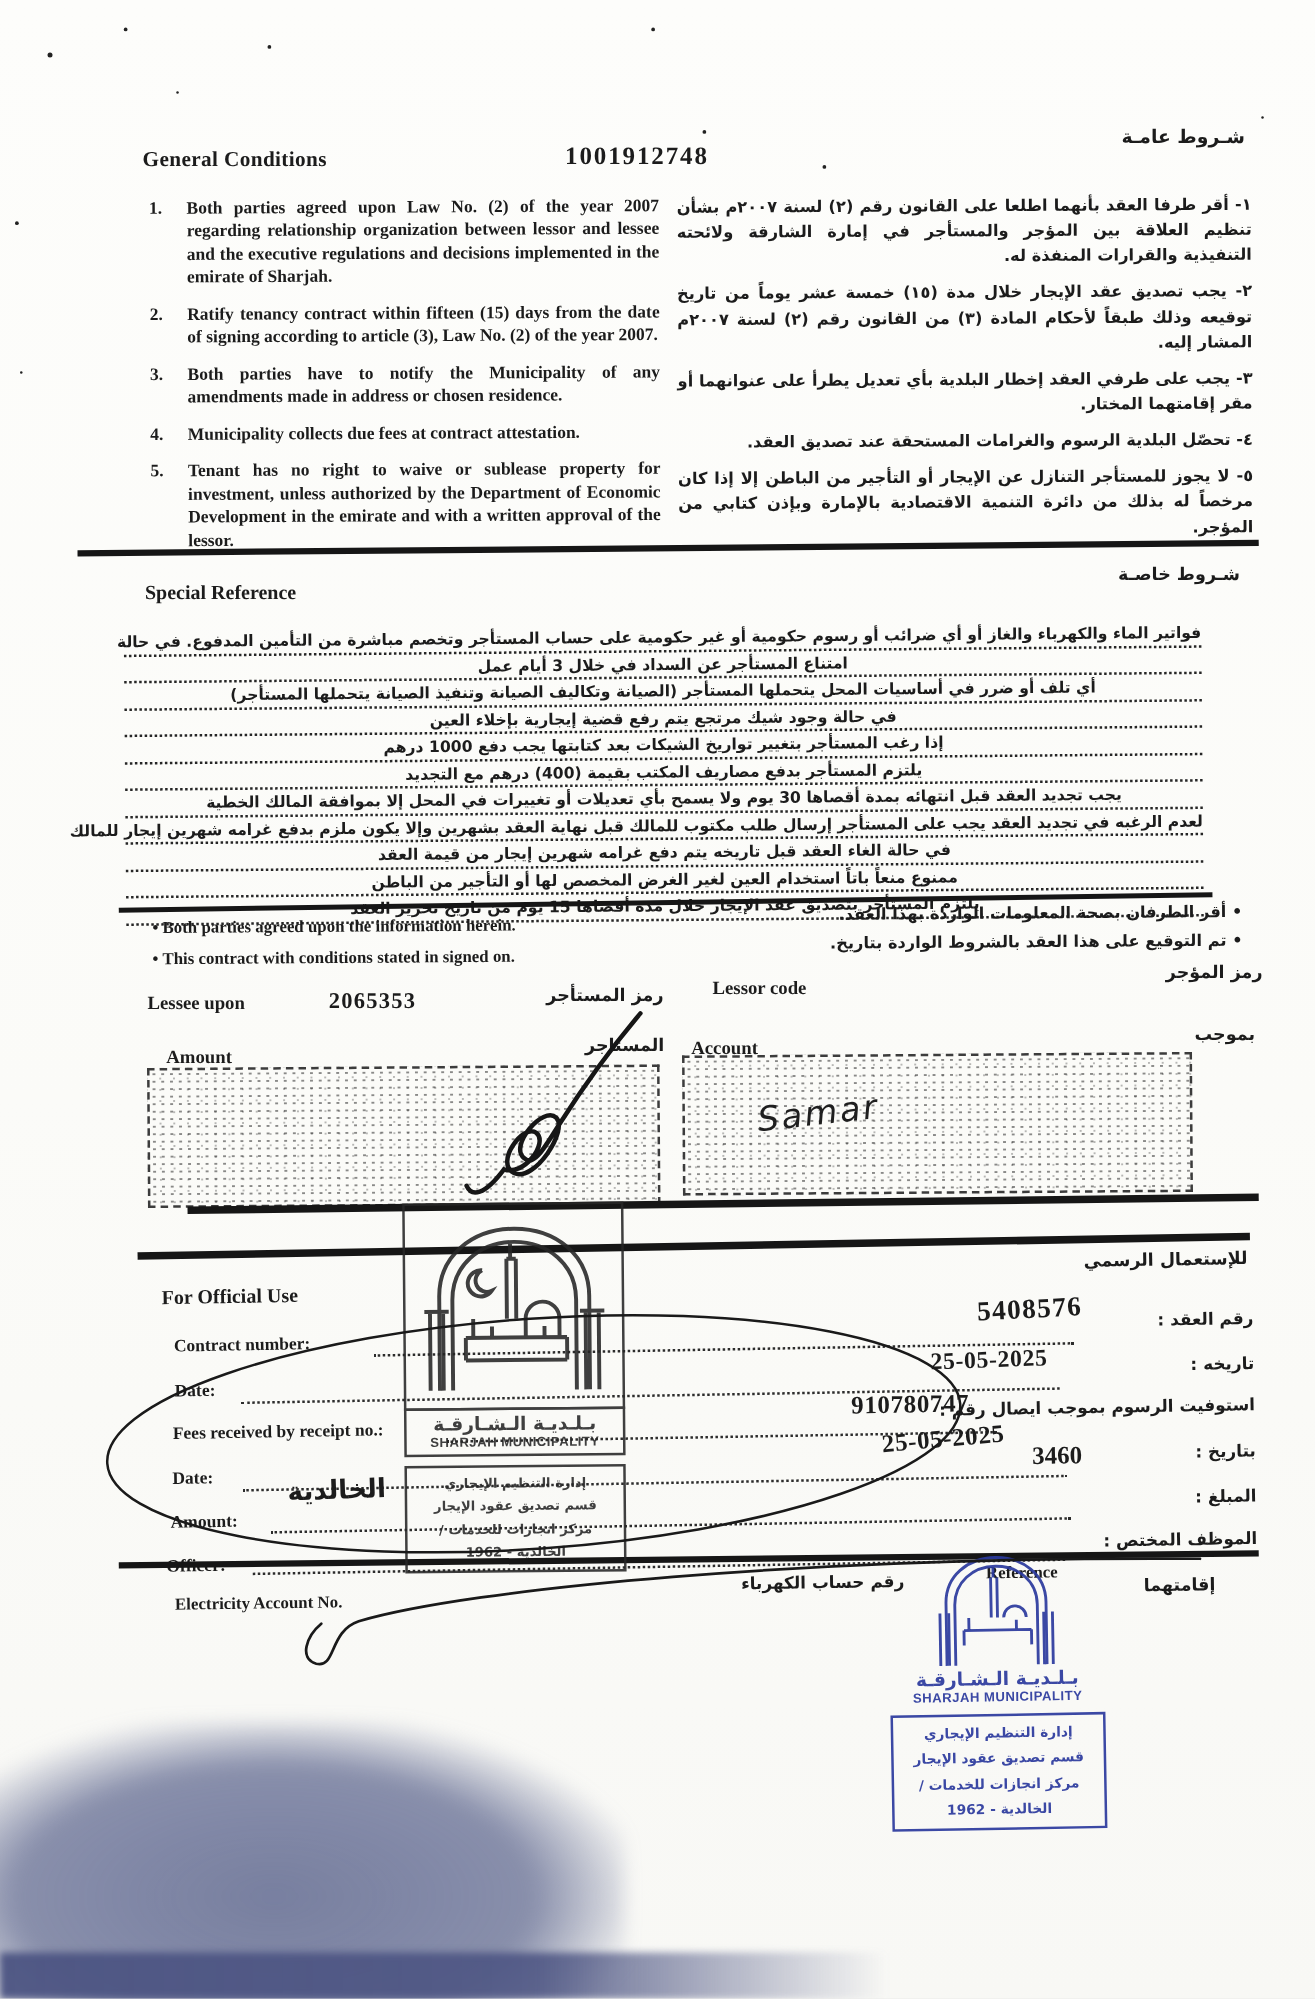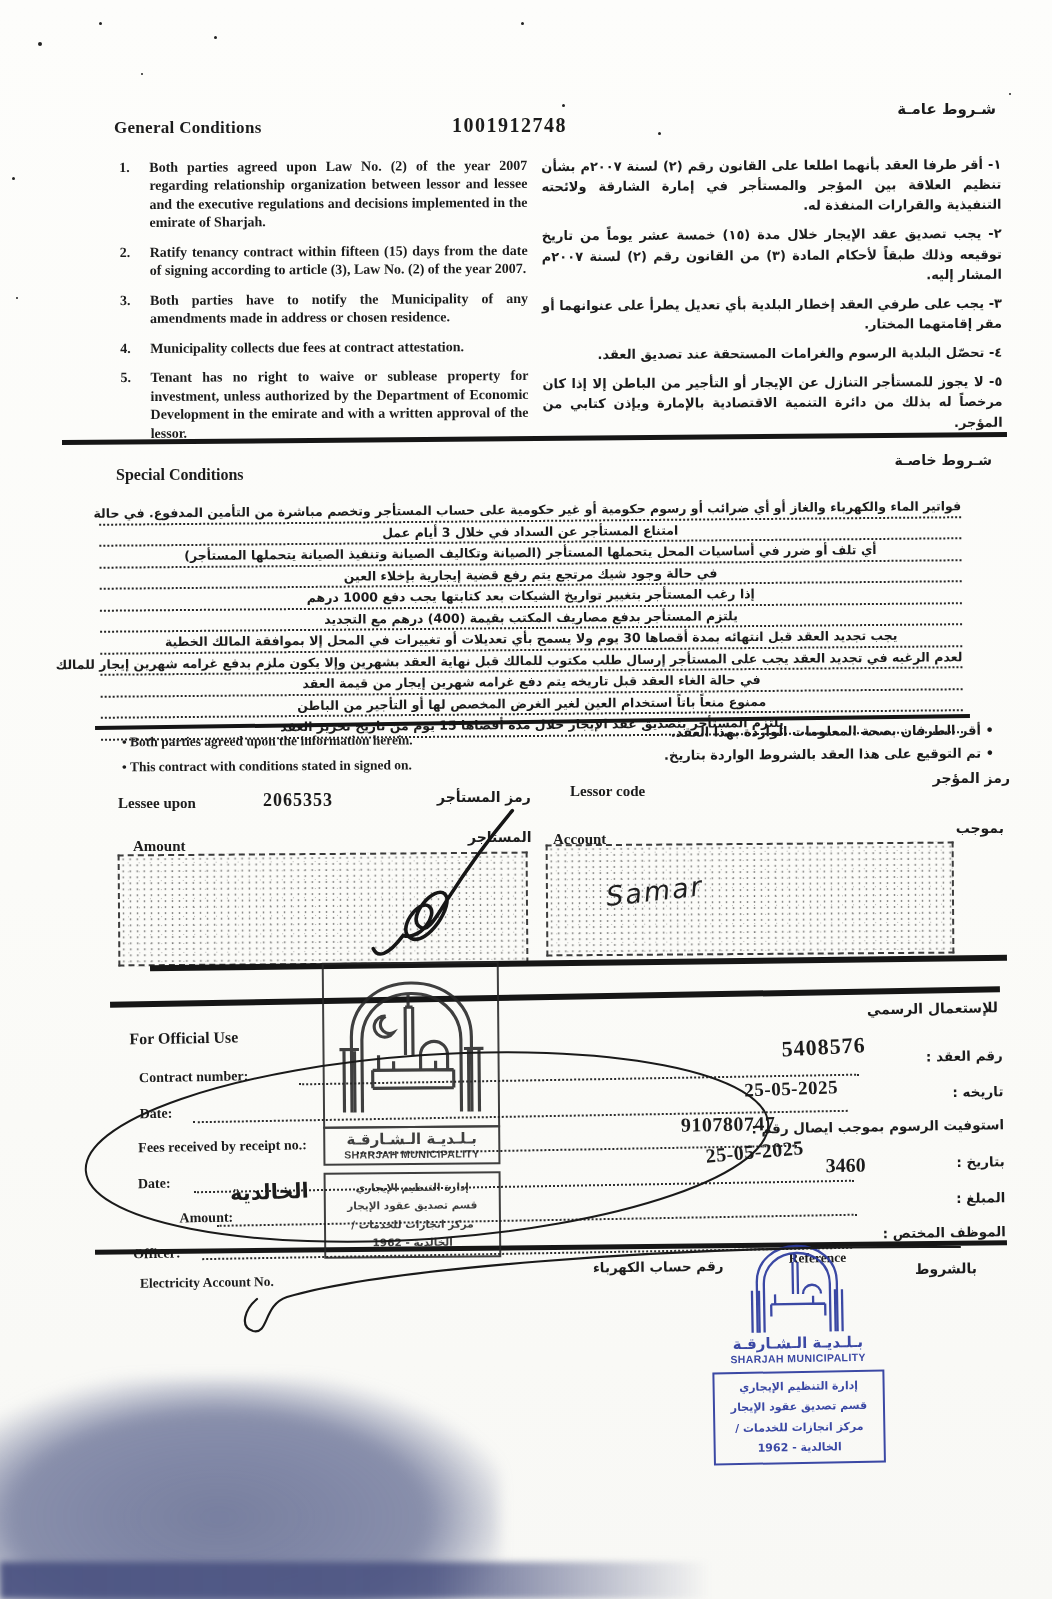--- a/index.html
+++ b/index.html
@@ -147,21 +147,21 @@
   <div class="gc-ar ar">
     <div class="item">١- أقر طرفا العقد بأنهما اطلعا على القانون رقم (٢) لسنة ٢٠٠٧م بشأن تنظيم العلاقة بين المؤجر والمستأجر في إمارة الشارقة ولائحته التنفيذية والقرارات المنفذة له.</div>
     <div class="item">٢- يجب تصديق عقد الإيجار خلال مدة (١٥) خمسة عشر يوماً من تاريخ توقيعه وذلك طبقاً لأحكام المادة (٣) من القانون رقم (٢) لسنة ٢٠٠٧م المشار إليه.</div>
     <div class="item">٣- يجب على طرفي العقد إخطار البلدية بأي تعديل يطرأ على عنوانهما أو مقر إقامتهما المختار.</div>
     <div class="item">٤- تحصّل البلدية الرسوم والغرامات المستحقة عند تصديق العقد.</div>
     <div class="item">٥- لا يجوز للمستأجر التنازل عن الإيجار أو التأجير من الباطن إلا إذا كان مرخصاً له بذلك من دائرة التنمية الاقتصادية بالإمارة وبإذن كتابي من المؤجر.</div>
   </div>
 
   <div class="rule" style="left:62px;top:436px;width:945px;height:5px;transform:rotate(-.5deg);"></div>
 
-  <div class="sc-hdr-en">Special Conditions</div>
+  <div class="sc-hdr-en">Special Reference</div>
   <div class="sc-hdr-ar ar">شـروط خاصـة</div>
 
   <div class="sc-lines ar">
     <div class="sc-line r">فواتير الماء والكهرباء والغاز أو أي ضرائب أو رسوم حكومية أو غير حكومية على حساب المستأجر وتخصم مباشرة من التأمين المدفوع. في حالة</div>
     <div class="sc-line">امتناع المستأجر عن السداد في خلال 3 أيام عمل</div>
     <div class="sc-line">أي تلف أو ضرر في أساسيات المحل يتحملها المستأجر (الصيانة وتكاليف الصيانة وتنفيذ الصيانة يتحملها المستأجر)</div>
     <div class="sc-line">في حالة وجود شيك مرتجع يتم رفع قضية إيجارية بإخلاء العين</div>
     <div class="sc-line">إذا رغب المستأجر بتغيير تواريخ الشيكات بعد كتابتها يجب دفع 1000 درهم</div>
     <div class="sc-line">يلتزم المستأجر بدفع مصاريف المكتب بقيمة (400) درهم مع التجديد</div>
     <div class="sc-line">يجب تجديد العقد قبل انتهائه بمدة أقصاها 30 يوم ولا يسمح بأي تعديلات أو تغييرات في المحل إلا بموافقة المالك الخطية</div>
@@ -206,21 +206,21 @@
   <div class="rule" style="left:110px;top:994px;width:890px;height:6px;transform:rotate(-1deg);"></div>
 
   <div class="ou">
     <div class="ou-title-en">For Official Use</div>
     <div class="ou-title-ar ar">للإستعمال الرسمي</div>
 
     <div class="ou-en" style="left:45px;top:60px;">Contract number:</div>
     <div class="ou-en" style="left:45px;top:96px;">Date:</div>
     <div class="ou-en" style="left:43px;top:130px;">Fees received by receipt no.:</div>
     <div class="ou-en" style="left:42px;top:166px;">Date:</div>
-    <div class="ou-en" style="left:40px;top:201px;margin-left:43px;">Amount:</div>
+    <div class="ou-en" style="left:40px;top:201px;">Amount:</div>
     <div class="ou-en" style="left:36px;top:236px;">Officer:</div>
 
     <div class="ldr" style="left:205px;top:76px;width:560px;"></div>
     <div class="ldr" style="left:98px;top:112px;width:655px;"></div>
     <div class="ldr" style="left:262px;top:146px;width:440px;"></div>
     <div class="ldr" style="left:98px;top:182px;width:660px;"></div>
     <div class="ldr" style="left:120px;top:216px;width:640px;"></div>
     <div class="ldr" style="left:105px;top:249px;width:650px;"></div>
 
     <div class="ou-ar ar" style="top:52px;">رقم العقد :</div>
@@ -271,21 +271,21 @@
   <div class="rule" style="left:95px;top:1245px;width:912px;height:5px;transform:rotate(-.6deg);"></div>
 
   <svg class="pen-svg" width="745" height="105" viewBox="0 0 745 105">
     <path d="M32,66 c -12,10 -18,28 -4,32 c 16,4 10,-26 34,-34 C 150,38 420,12 735,14" fill="none" stroke="#1a1a1a" stroke-width="2.2" stroke-linecap="round"></path>
   </svg>
 
   <div class="bt">
     <div class="bt-elec-en">Electricity Account No.</div>
     <div class="bt-elec-ar ar">رقم حساب الكهرباء</div>
     <div class="bt-ref-en">Reference</div>
-    <div class="bt-ref-ar ar">بالشروط</div>
+    <div class="bt-ref-ar ar">إقامتهما</div>
   </div>
 
   <div class="stamp stamp-blue">
     <svg class="emblem" width="130" height="96" viewBox="0 0 100 96" fill="none" stroke="currentColor" stroke-width="2.3">
       <path d="M10,94 V44 C10,22 28,8 50,8 C72,8 90,22 90,44 V94"></path>
       <path d="M17,94 V46 C17,27 32,15 50,15 C68,15 83,27 83,46 V94"></path>
       <path d="M5,52 V94 M12,52 V94 M88,52 V94 M95,52 V94"></path>
       <path d="M46,24 V56 M51,24 V56 M48,16 v8"></path>
       <path d="M56,56 a9,9 0 0 1 18,0"></path>
       <path d="M24,66 H78 M28,56 v10 M66,58 v8 M24,66 v12 M78,66 v12"></path>

